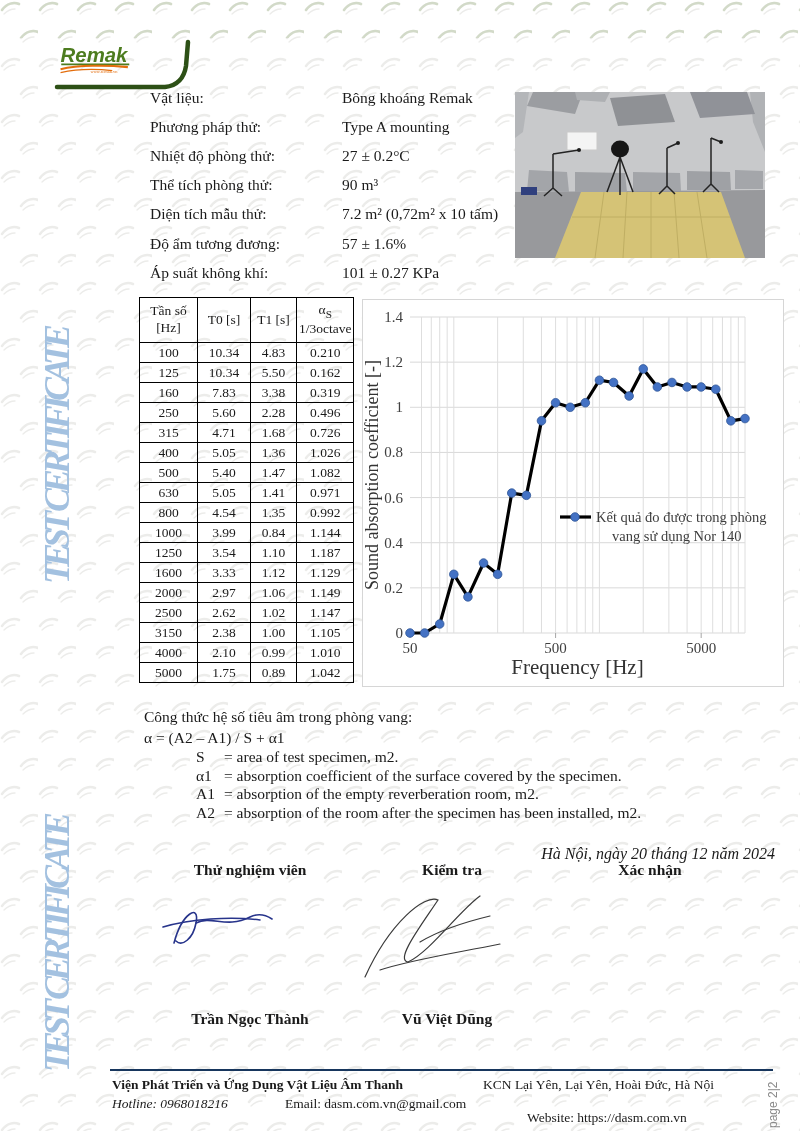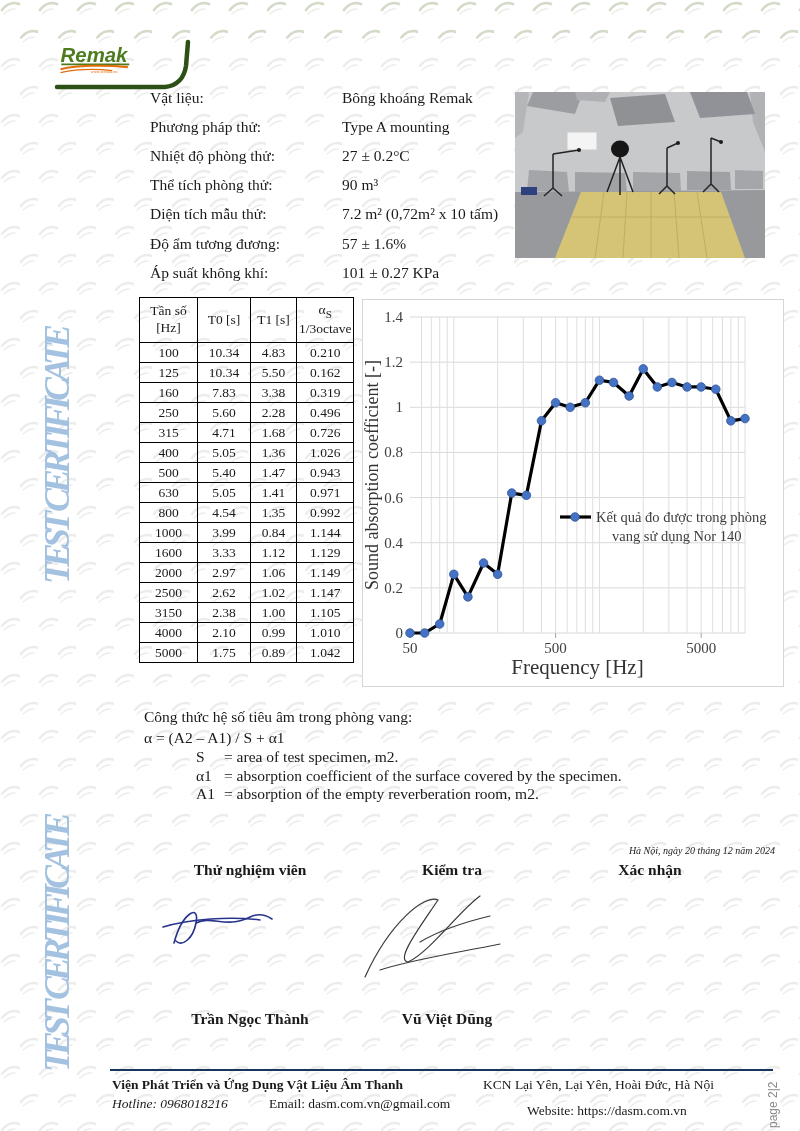--- a/index.html
+++ b/index.html
@@ -40,33 +40,33 @@
   .ylabel{font-size:18px;fill:#333;}
 
   .formula{position:absolute;left:144px;top:708px;width:630px;font-size:15.5px;line-height:18.6px;}
   .formula-title{font-weight:normal;}
   .formula-eq{margin:2px 0 1px 0;}
   .where-line{display:flex;}
   .where-lead{width:52px;}
   .where-term{width:28px;}
   .where-rest{flex:1;}
 
-  .date-line{position:absolute;right:25px;top:845px;font-style:italic;font-size:10px;}
+  .date-line{position:absolute;right:25px;top:845px;font-style:italic;font-size:16px;}
   .sig-header{position:absolute;top:861px;font-weight:bold;font-size:15.5px;transform:translateX(-50%);white-space:nowrap;}
   .sig-name{position:absolute;top:1010px;font-weight:bold;font-size:15.5px;transform:translateX(-50%);white-space:nowrap;}
   #sig-1{position:absolute;left:160px;top:895px;width:120px;height:65px;}
   #sig-2{position:absolute;left:350px;top:882px;width:170px;height:108px;}
 
   .footer-rule{position:absolute;left:110px;top:1069px;width:663px;border-top:2.5px solid #17365d;}
   .footer{position:absolute;left:112px;top:1077px;width:662px;font-size:13.5px;}
   .f-org{position:absolute;left:0;top:0;font-weight:bold;white-space:nowrap;}
   .f-address{position:absolute;left:371px;top:0;white-space:nowrap;}
   .f-hotline{position:absolute;left:0;top:19px;white-space:nowrap;font-style:italic;}
-  .f-email{position:absolute;left:157px;top:19px;white-space:nowrap;}
-  .f-website{position:absolute;left:415px;top:26px;white-space:nowrap;text-align:right;}
+  .f-email{position:absolute;left:173px;top:19px;white-space:nowrap;}
+  .f-website{position:absolute;left:415px;top:33px;white-space:nowrap;text-align:right;}
   .page-label{position:absolute;left:766px;top:1072px;height:56px;writing-mode:vertical-rl;
               transform:rotate(180deg);font-size:12px;color:#8a8a8a;
               font-family:"Liberation Sans",sans-serif;}
 </style>
 </head>
 <body>
 
 <div class="page">
 
   <svg class="wm" width="800" height="1131">
@@ -228,39 +228,45 @@
         <tr>
           <td>400</td>
           <td>5.05</td>
           <td>1.36</td>
           <td>1.026</td>
         </tr>
         <tr>
           <td>500</td>
           <td>5.40</td>
           <td>1.47</td>
-          <td>0.943</td>
+          <td>1.082</td>
         </tr>
         <tr>
           <td>630</td>
           <td>5.05</td>
           <td>1.41</td>
           <td>0.971</td>
         </tr>
         <tr>
           <td>800</td>
           <td>4.54</td>
           <td>1.35</td>
           <td>0.992</td>
         </tr>
         <tr>
           <td>1000</td>
           <td>3.99</td>
           <td>0.84</td>
           <td>1.144</td>
+        </tr>
+        <tr>
+          <td>1250</td>
+          <td>3.54</td>
+          <td>1.10</td>
+          <td>1.187</td>
         </tr>
         <tr>
           <td>1600</td>
           <td>3.33</td>
           <td>1.12</td>
           <td>1.129</td>
         </tr>
         <tr>
           <td>2000</td>
           <td>2.97</td>
@@ -387,20 +393,25 @@
         <div class="where-line">
           <span class="where-lead"></span>
           <span class="where-term">α1</span>
           <span class="where-rest">= absorption coefficient of the surface covered by the specimen.</span>
         </div>
         <div class="where-line">
           <span class="where-lead"></span>
           <span class="where-term">A1</span>
           <span class="where-rest">= absorption of the empty reverberation room, m2.</span>
         </div>
+        <div class="where-line">
+          <span class="where-lead"></span>
+          <span class="where-term">A2</span>
+          <span class="where-rest">= absorption of the room after the specimen has been installed, m2.</span>
+        </div>
       </div>
   </div>
 
   <div class="date-line">Hà Nội, ngày 20 tháng 12 năm 2024</div>
   <div class="sig-header" style="left:250px">Thử nghiệm viên</div>
   <div class="sig-header" style="left:452px">Kiểm tra</div>
   <div class="sig-header" style="left:650px">Xác nhận</div>
 
   <svg id="sig-1" viewBox="0 0 120 65">
     <g stroke="#27348b" stroke-width="1.6" fill="none" stroke-linecap="round">

